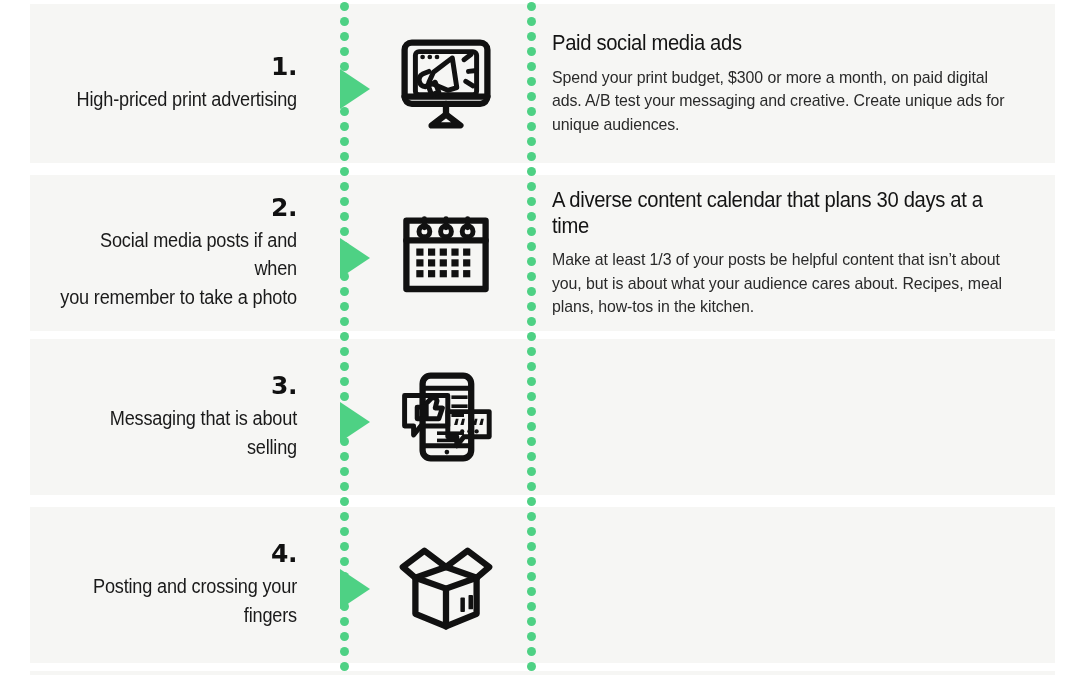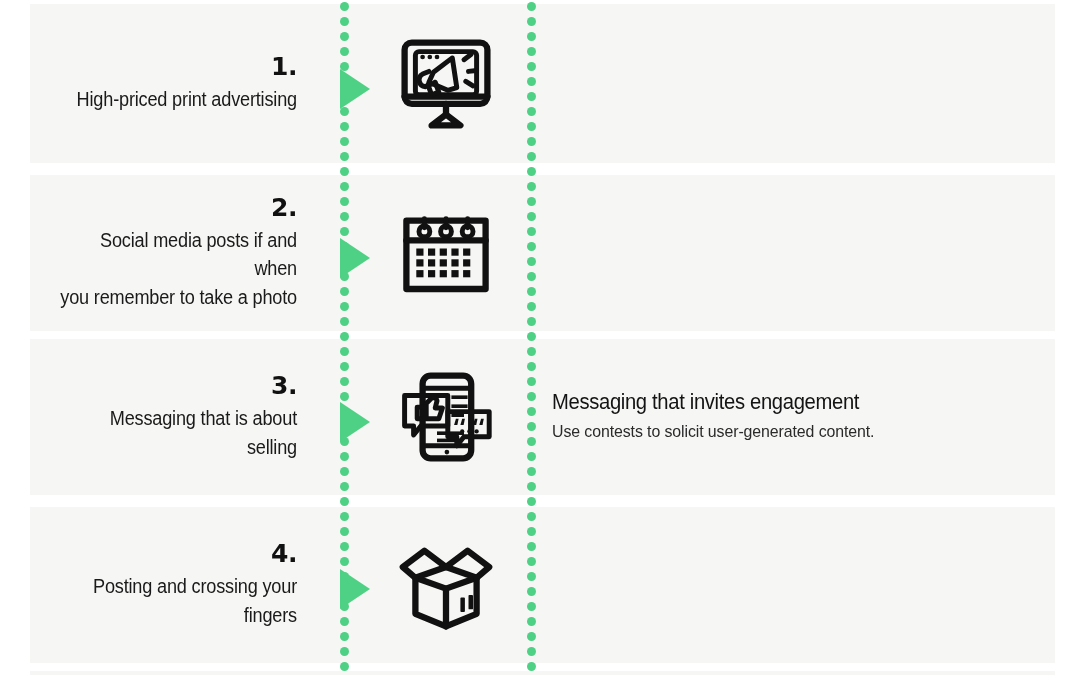--- a/index.html
+++ b/index.html
@@ -199,20 +199,24 @@
           <path class="ln" d="M60 82 V94"></path>
           <path class="ln" d="M44 106 L60 94 L76 106 Z"></path>
           <path class="ln-thin" d="M67 31 L46 47 L41 58 L62 67 L72 64 Z"></path>
           <path class="ln-thin" d="M41 46 L34 49 A7.5 7.5 0 0 0 37 63 L44 60"></path>
           <path class="ln-thin" d="M40 61 L44 72 L52 69 L48 58"></path>
           <path class="ln-thin" d="M80 33 L88 27"></path>
           <path class="ln-thin" d="M85 46 L94 45"></path>
           <path class="ln-thin" d="M82 57 L90 62"></path>
         </svg>
       </div>
+    </div>
+    <div class="col-right">
+      <div class="right-head">Paid social media ads</div>
+      <div class="right-body">Spend your print budget, $300 or more a month, on paid digital ads. A/B test your messaging and creative. Create unique ads for unique audiences.</div>
     </div>
   </div>
 
   <div class="row r2">
     <div class="col-left">
       <div class="step-number">2.</div>
       <div class="left-text">Social media posts if and when
 you remember to take a photo</div>
     </div>
     <div class="col-mid">
@@ -239,20 +243,24 @@
             <rect x="79" y="67" width="8" height="8"></rect>
             <rect x="27" y="79" width="8" height="8"></rect>
               <rect x="40" y="79" width="8" height="8"></rect>
             <rect x="53" y="79" width="8" height="8"></rect>
               <rect x="66" y="79" width="8" height="8"></rect>
             <rect x="79" y="79" width="8" height="8"></rect>
           </g>
         </svg>
       </div>
     </div>
+    <div class="col-right">
+      <div class="right-head">A diverse content calendar that plans 30 days at a time</div>
+      <div class="right-body">Make at least 1/3 of your posts be helpful content that isn’t about you, but is about what your audience cares about. Recipes, meal plans, how-tos in the kitchen.</div>
+    </div>
   </div>
 
   <div class="row r3">
     <div class="col-left">
       <div class="step-number">3.</div>
       <div class="left-text">Messaging that is about selling</div>
     </div>
     <div class="col-mid">
       <div class="icon-box">
         <svg viewBox="0 0 120 120" aria-hidden="true">
@@ -275,24 +283,20 @@
             <path d="M71 62 l3 0 -1.4 7 -3.6 0 z"></path>
             <path d="M78 62 l3 0 -1.4 7 -3.6 0 z"></path>
             <path d="M92 62 l3 0 -1.4 7 -3.6 0 z"></path>
             <path d="M99 62 l3 0 -1.4 7 -3.6 0 z"></path>
             <circle cx="78" cy="76" r="2.4"></circle>
             <circle cx="86" cy="76" r="2.4"></circle>
             <circle cx="94" cy="76" r="2.4"></circle>
           </g>
         </svg>
       </div>
-    </div>
-    <div class="col-right">
-      <div class="right-head">Messaging that invites engagement</div>
-      <div class="right-body">Use contests to solicit user-generated content.</div>
     </div>
   </div>
 
   <div class="row r4">
     <div class="col-left">
       <div class="step-number">4.</div>
       <div class="left-text">Posting and crossing your fingers</div>
     </div>
     <div class="col-mid">
       <div class="icon-box">

